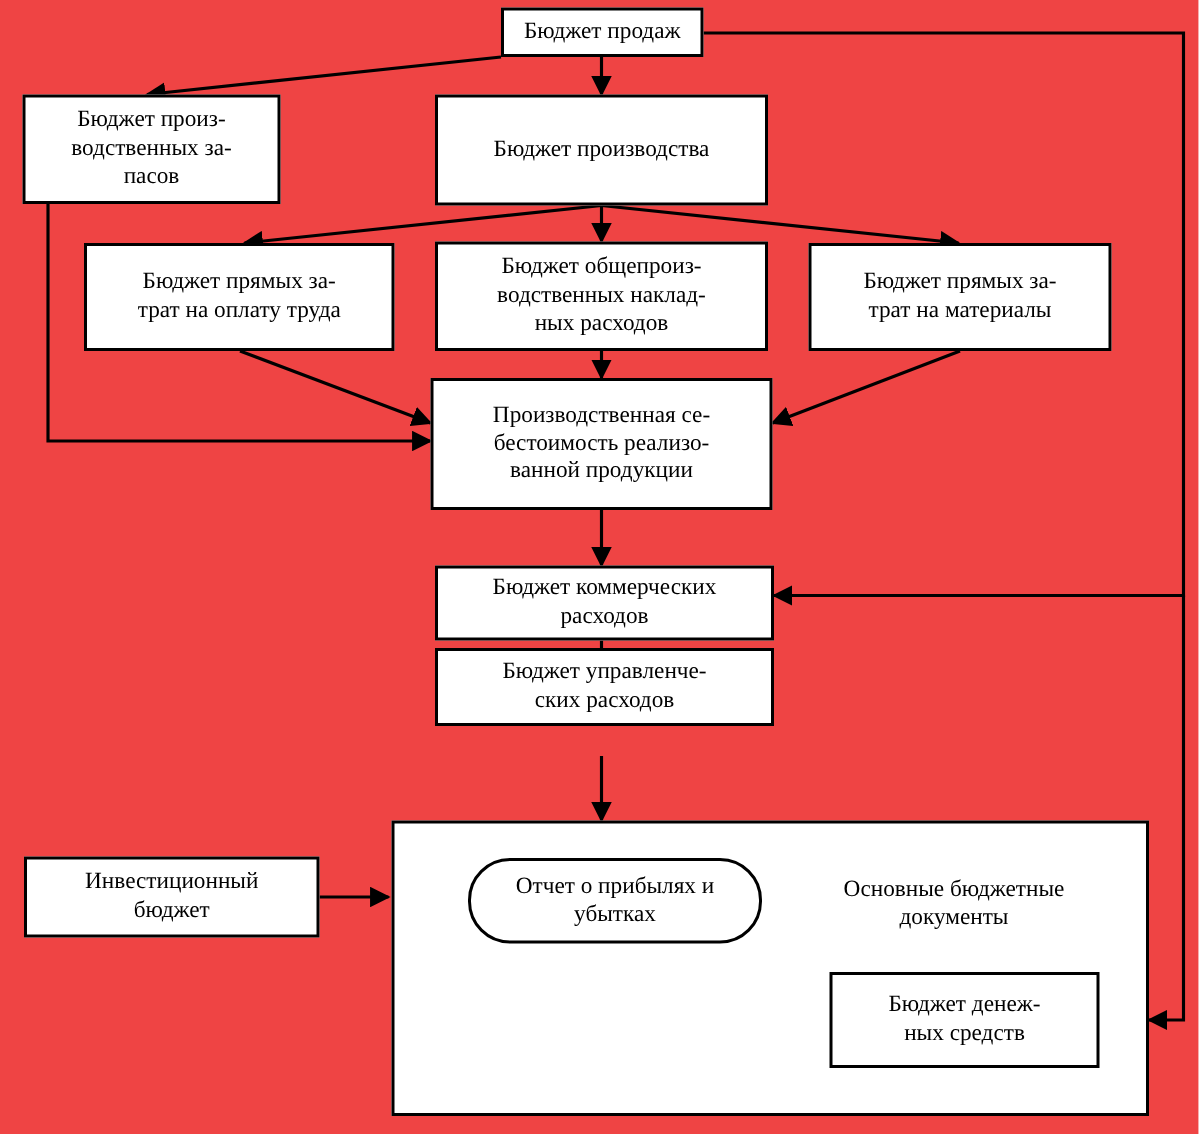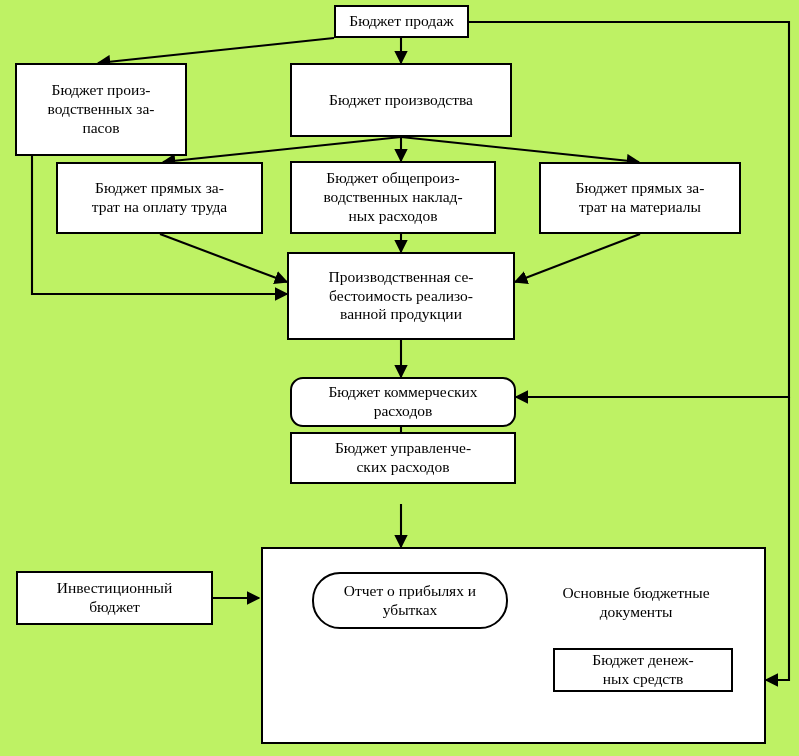--- a/index.html
+++ b/index.html
@@ -8,21 +8,21 @@
     padding: 0;
     background: #ffffff;
   }
   body {
     font-family: "Liberation Serif", "DejaVu Serif", serif;
   }
   #diagram-root {
     position: relative;
     width: 799px;
     height: 756px;
-    background: #bef264;
+    background: #ef4444;
     overflow: hidden;
   }
   #edge-layer {
     position: absolute;
     left: 0;
     top: 0;
     width: 799px;
     height: 756px;
     pointer-events: none;
   }
@@ -109,53 +109,53 @@
       <path d="M 410 629 L 410 650"></path>
 
       <path d="M 553 680 L 516 680"></path>
     </g>
   </svg>
 
   <div class="node" style="left:334px; top:5px; width:135px; height:33px;">
     <span class="label">Бюджет продаж</span>
   </div>
 
-  <div class="node" style="left:15px; top:63px; width:172px; height:93px;">
+  <div class="node" style="left:15px; top:63px; width:172px; height:73px;">
     <span class="label">Бюджет произ-
 водственных за-
 пасов</span>
   </div>
 
   <div class="node" style="left:290px; top:63px; width:222px; height:74px;justify-content:center;">
     <span class="label">Бюджет производства</span>
   </div>
 
   <div class="node" style="left:56px; top:162px; width:207px; height:72px;">
     <span class="label">Бюджет прямых за-
 трат на оплату труда</span>
   </div>
 
-  <div class="node" style="left:290px; top:161px; width:206px; height:73px;">
+  <div class="node" style="left:290px; top:161px; width:222px; height:73px;">
     <span class="label">Бюджет общепроиз-
 водственных наклад-
 ных расходов</span>
   </div>
 
   <div class="node" style="left:539px; top:162px; width:202px; height:72px;">
     <span class="label">Бюджет прямых за-
 трат на материалы</span>
   </div>
 
   <div class="node" style="left:287px; top:252px; width:228px; height:88px;">
     <span class="label">Производственная се-
 бестоимость реализо-
 ванной продукции</span>
   </div>
 
-  <div class="node" style="left:290px; top:377px; width:226px; height:50px;border-radius:13px;">
+  <div class="node" style="left:290px; top:377px; width:226px; height:50px;">
     <span class="label">Бюджет коммерческих
 расходов</span>
   </div>
 
   <div class="node" style="left:290px; top:432px; width:226px; height:52px;">
     <span class="label">Бюджет управленче-
 ских расходов</span>
   </div>
 
   <div class="node" style="left:16px; top:571px; width:197px; height:54px;">
@@ -167,18 +167,18 @@
 
   <div class="group-caption" style="left:520px; top:583px; width:232px;">Основные бюджетные
 документы</div>
 
   <div class="node" style="left:312px; top:572px; width:196px; height:57px;border-radius:28px;">
     <span class="label">Отчет о прибылях и
 убытках</span>
   </div>
 
 
-  <div class="node" style="left:553px; top:648px; width:180px; height:44px;">
+  <div class="node" style="left:553px; top:648px; width:180px; height:64px;">
     <span class="label">Бюджет  денеж-
 ных средств</span>
   </div>
 
 </div>
 
 </body></html>

